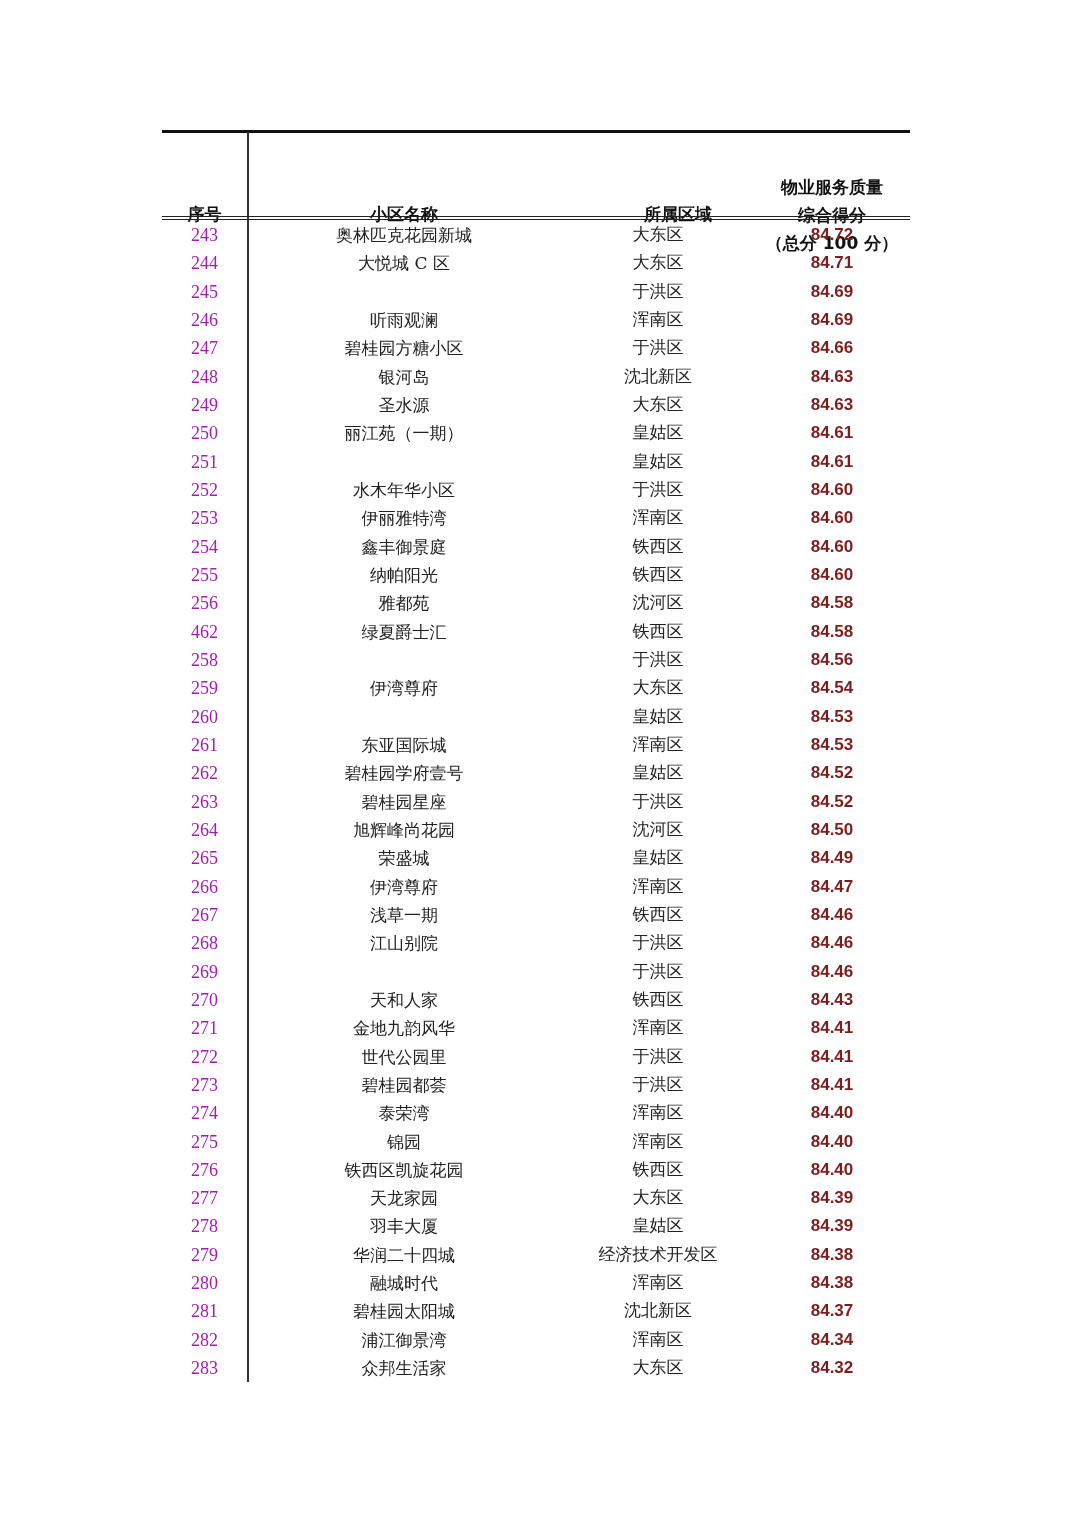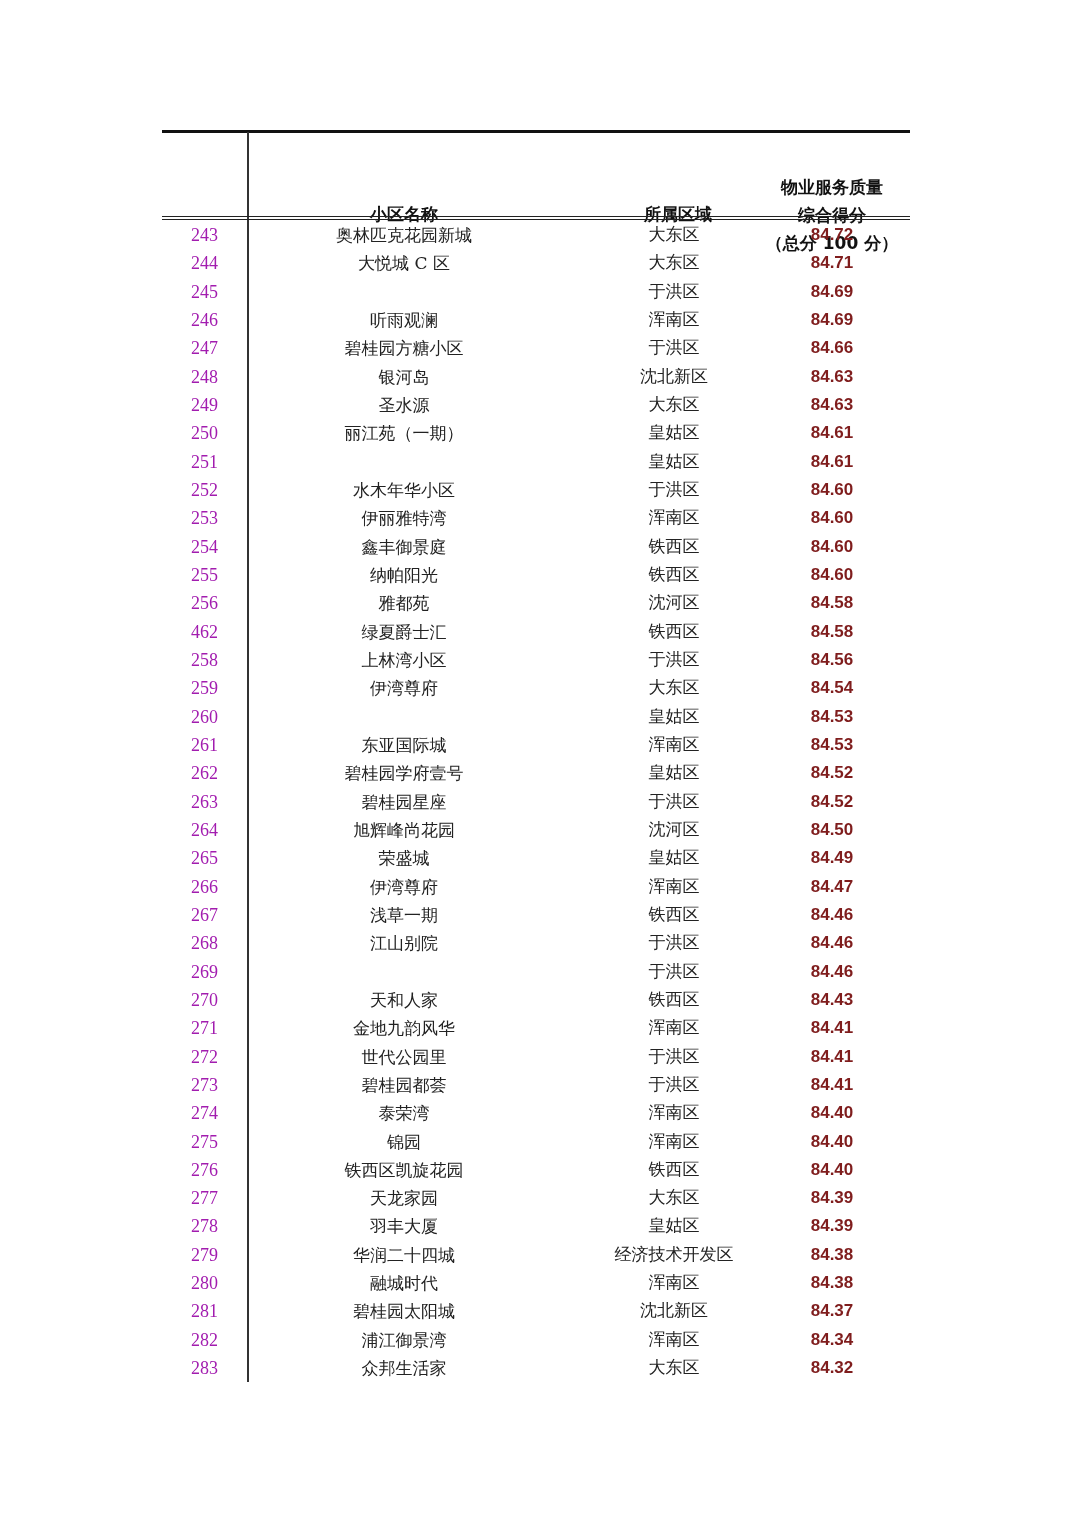--- a/index.html
+++ b/index.html
@@ -14,30 +14,31 @@
   .h { position: absolute; top: 0; height: 83px; display: flex; align-items: center; justify-content: center; text-align: left; margin-top: 40px; }
   .h.c0 { left: 0; width: 85px; }
   .h.c1 { left: 87px; width: 310px; }
   .h.c2 { left: 420px; width: 192px; }
   .h.c3 { left: 592px; width: 156px; flex-direction: column; line-height: 28px; }
   .rows { position: absolute; left: 0; top: 91px; width: 748px; }
   .row { position: relative; height: 28.33px; font-size: 17px; color: #222; }
   .row span { position: absolute; top: 0; height: 28.33px; line-height: 28.33px; text-align: center; white-space: nowrap; }
   .c-no { left: 0; width: 85px; font-family: "Liberation Serif", serif; font-size: 18px; color: #a21caf; }
   .c-name { left: 87px; width: 310px; font-family: "DejaVu Serif", serif; }
-  .c-area { left: 416px; width: 192px; font-family: Liberation Serif, serif; }
+  .c-area { left: 400px; width: 192px; font-family: Liberation Serif, serif; }
   .c-score { left: 592px; width: 156px; font-family: "Liberation Sans", sans-serif; font-weight: bold; color: #7f1d1d; }
 </style>
 </head>
 <body>
 
 <div class="table-wrap">
   <div class="top-rule"></div>
   <div class="vline"></div>
   <div class="header">
+    <div class="h c0">序号</div>
     <div class="h c1">小区名称</div>
     <div class="h c2">所属区域</div>
     <div class="h c3">
       <div>物业服务质量</div>
       <div>综合得分</div>
       <div>（总分 100 分）</div>
     </div>
   </div>
   <div class="head-rule"></div>
   <div class="rows" id="rows">
@@ -124,21 +125,20 @@
         <span class="c-score">84.58</span>
       </div>
       <div class="row">
         <span class="c-no">462</span>
         <span class="c-name">绿夏爵士汇</span>
         <span class="c-area">铁西区</span>
         <span class="c-score">84.58</span>
       </div>
       <div class="row">
         <span class="c-no">258</span>
-        <span class="c-name">上林湾小区</span>
         <span class="c-area">于洪区</span>
         <span class="c-score">84.56</span>
       </div>
       <div class="row">
         <span class="c-no">259</span>
         <span class="c-name">伊湾尊府</span>
         <span class="c-area">大东区</span>
         <span class="c-score">84.54</span>
       </div>
       <div class="row">

